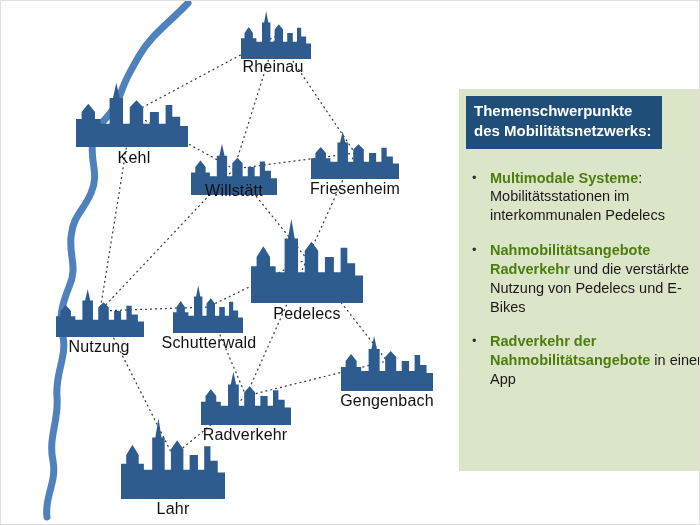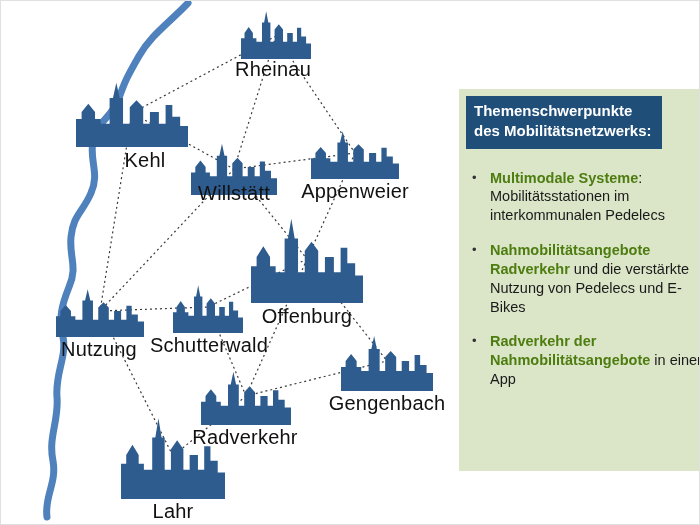--- a/index.html
+++ b/index.html
@@ -4,21 +4,21 @@
 <style>
   html,body{margin:0;padding:0;background:#fff;}
   .canvas{
     position:relative;width:700px;height:525px;background:#ffffff;
     font-family:"Liberation Sans", sans-serif;overflow:hidden;
     border:1px solid #e0e0e0;box-sizing:border-box;
   }
   .diagram-svg{position:absolute;left:0;top:0;}
   .town-label{
     position:absolute;transform:translateX(-50%);
-    font-size:20px;color:#111;white-space:nowrap;letter-spacing:.2px;
+    font-size:16px;color:#111;white-space:nowrap;letter-spacing:.2px;
   }
   .theme-panel{
     position:absolute;left:458px;top:88px;width:258px;height:382px;
     background:#dbe5c8;box-sizing:border-box;padding:7px 10px 10px 7px;
   }
   .theme-header{
     background:#1f4e79;color:#ffffff;font-weight:bold;font-size:15px;
     line-height:1.35;padding:5px 10px 7px 8px;width:196px;box-sizing:border-box;
   }
   .bullet-list{margin:20px 2px 0 6px;padding:0;list-style:none;}
@@ -71,24 +71,24 @@
     <use href="#skyline" x="310" y="126" width="88" height="52"></use>
     <use href="#skyline" x="250" y="210" width="112" height="92"></use>
     <use href="#skyline" x="55" y="284" width="88" height="52"></use>
     <use href="#skyline" x="172" y="280" width="70" height="52"></use>
     <use href="#skyline" x="340" y="330" width="92" height="60"></use>
     <use href="#skyline" x="200" y="366" width="90" height="58"></use>
     <use href="#skyline" x="120" y="410" width="104" height="88"></use>
   </svg>
 
   <span class="town-label" style="left:272px;top:57px">Rheinau</span>
-  <span class="town-label" style="left:144px;top:148px">Kehl</span>
+  <span class="town-label" style="left:133px;top:148px">Kehl</span>
   <span class="town-label" style="left:233px;top:181px">Willstätt</span>
-  <span class="town-label" style="left:354px;top:179px">Appenweier</span>
-  <span class="town-label" style="left:306px;top:304px">Offenburg</span>
+  <span class="town-label" style="left:354px;top:179px">Friesenheim</span>
+  <span class="town-label" style="left:306px;top:304px">Pedelecs</span>
   <span class="town-label" style="left:98px;top:337px">Nutzung</span>
   <span class="town-label" style="left:386px;top:391px">Gengenbach</span>
   <span class="town-label" style="left:208px;top:333px">Schutterwald</span>
   <span class="town-label" style="left:244px;top:425px">Radverkehr</span>
   <span class="town-label" style="left:172px;top:499px">Lahr</span>
 
   <div class="theme-panel">
     <div class="theme-header">Themenschwerpunkte des Mobilitätsnetzwerks:</div>
     <ul class="bullet-list">
       <li class="bullet-item">

